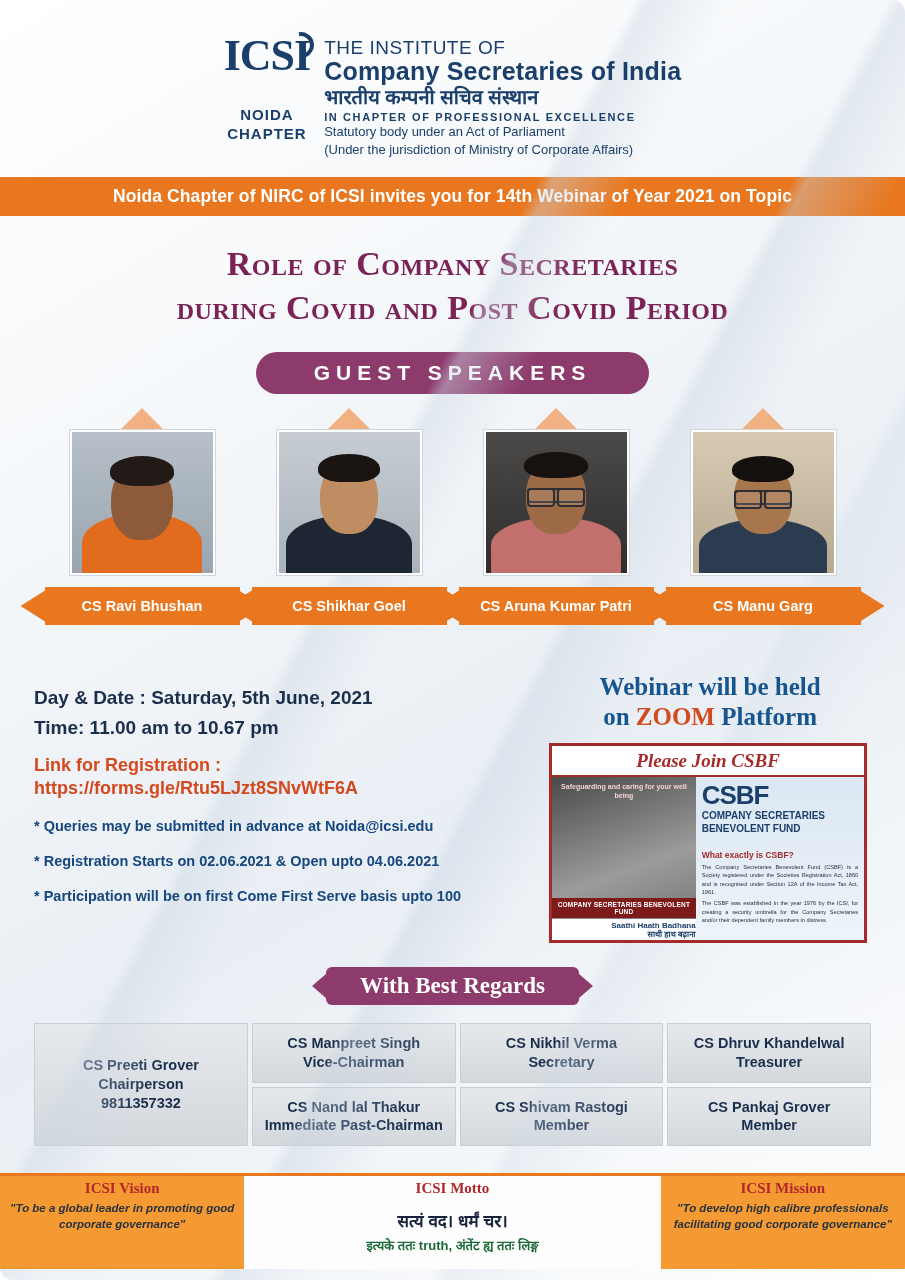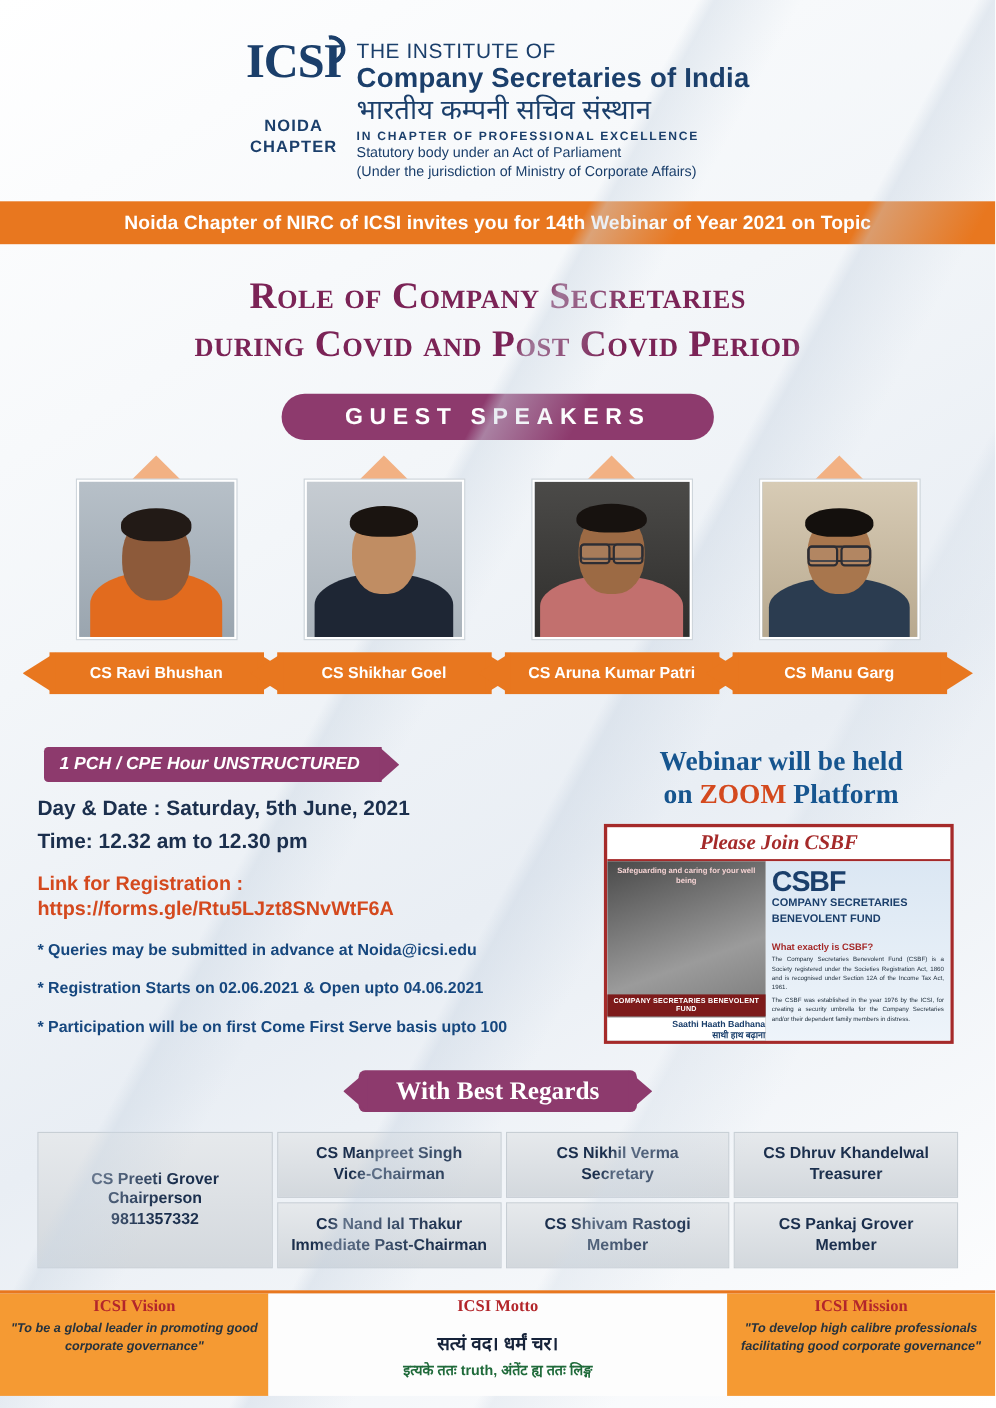--- a/index.html
+++ b/index.html
@@ -7,20 +7,21 @@
     width: 905px; height: 1280px;
     font-family: "Liberation Sans", sans-serif;
     background: #ffffff;
     overflow: hidden;
   }
   .poster {
     position: relative;
     width: 905px; height: 1280px;
     background: linear-gradient(150deg, #ffffff 0%, #f3f6f9 35%, #e9eef4 60%, #ffffff 100%);
     overflow: hidden;
+    border-radius: 13px;
   }
   
   .poster::before {
     content: "";
     position: absolute; inset: 0;
     background:
       linear-gradient(118deg, rgba(255,255,255,0) 40%, rgba(205,216,228,0.45) 41%, rgba(255,255,255,0) 46%),
       linear-gradient(118deg, rgba(255,255,255,0) 56%, rgba(199,211,225,0.4) 57%, rgba(255,255,255,0) 63%),
       linear-gradient(118deg, rgba(255,255,255,0) 70%, rgba(210,220,231,0.35) 71%, rgba(255,255,255,0) 78%);
     pointer-events: none;
@@ -50,21 +51,21 @@
     transform: rotate(35deg);
   }
   .chapter-name {
     margin-top: 28px;
     font-size: 15px; font-weight: bold; color: #1b3f6b;
     letter-spacing: 1px; line-height: 1.25;
   }
   .logo-right { padding-top: 4px; }
   .t1 { font-size: 19px; color: #1b3f6b; letter-spacing: .5px; line-height: 1.05; }
   .t2 { font-size: 25px; color: #1b3f6b; font-weight: bold; letter-spacing: .2px; line-height: 1.1; }
-  .t3 { font-size: 25px; color: #1b3f6b; font-weight: normal; line-height: 1.25; }
+  .t3 { font-size: 20px; color: #1b3f6b; font-weight: bold; line-height: 1.25; }
   .t4 { font-size: 11px; color: #1b3f6b; letter-spacing: 1.6px; font-weight: bold; margin-top: 1px; }
   .t5 { font-size: 13px; color: #1b3f6b; line-height: 1.35; }
 
   
   .banner {
     margin-top: 8px;
     background: #e8771f;
     color: #ffffff;
     text-align: center;
     font-size: 17.5px;
@@ -415,23 +416,22 @@
         <div class="p-hair" style="top:24px;width:62px;height:26px;background:#14100d;"></div>
         <div class="p-glass" style="top:58px;"></div>
       </div>
       <div class="name-band">CS Manu Garg</div>
     </div>
 
   </div>
 
   <div class="details">
     <div class="details-left">
-      <div class="pch-tag">1 PCH / CPE Hour UNSTRUCTURED</div>
       <div class="dline">Day &amp; Date : Saturday, 5th June, 2021</div>
-      <div class="dline small">Time: 12.32 am to 12.30 pm</div>
+      <div class="dline small">Time: 11.00 am to 10.67 pm</div>
       <div class="reg-label">Link for Registration :</div>
       <div class="reg-link">https://forms.gle/Rtu5LJzt8SNvWtF6A</div>
       <div class="note">* Queries may be submitted in advance at Noida@icsi.edu</div>
       <div class="note">* Registration Starts on 02.06.2021 &amp; Open upto 04.06.2021</div>
       <div class="note">* Participation will be on first Come First Serve basis upto 100</div>
     </div>
 
     <div class="details-right">
       <div class="zoom-line1">Webinar will be held</div>
       <div class="zoom-line2">

